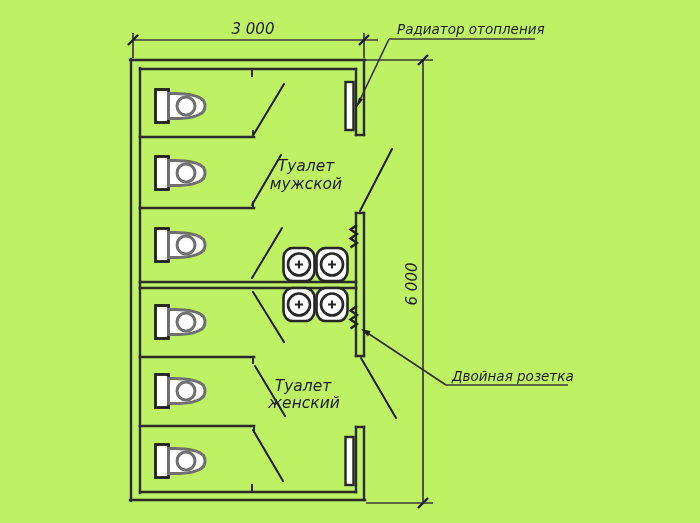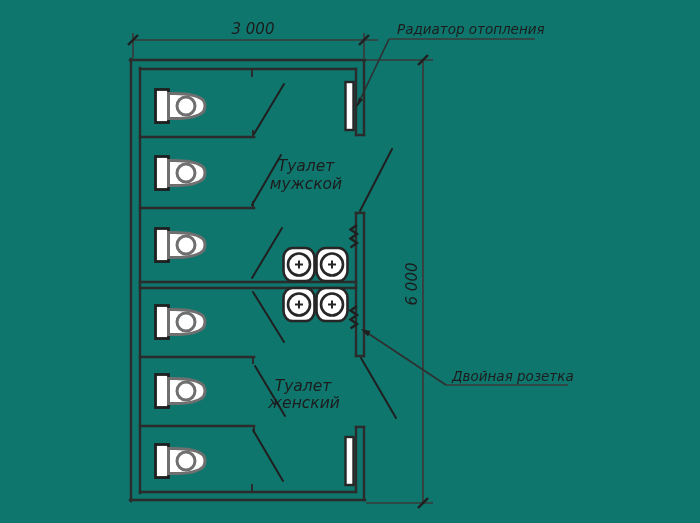--- a/index.html
+++ b/index.html
@@ -1,17 +1,17 @@
 <!DOCTYPE html>
 <html><head>
 <meta charset="utf-8">
 <style>
   html,body { margin:0; padding:0; background:#ffffff; }
   .canvas {
-    position:relative; width:700px; height:523px; background:#0f766e;
+    position:relative; width:700px; height:523px; background:#bef264;
     font-family:"DejaVu Sans", sans-serif; overflow:hidden;
   }
   svg { position:absolute; left:0; top:0; }
   .wall      { stroke:#2b2b2b; stroke-width:2.4; fill:none; stroke-linecap:square; }
   .partition { stroke:#2b2b2b; stroke-width:2.6; fill:none; stroke-linecap:square; }
   .tick      { stroke:#2b2b2b; stroke-width:2; fill:none; }
   .door      { stroke:#1f1f1f; stroke-width:2; fill:none; stroke-linecap:round; }
   .tank      { stroke:#1f1f1f; stroke-width:2.8; fill:#ffffff; }
   .bowl      { stroke:#6f6f6f; stroke-width:3;   fill:#ffffff; }
   .basin     { stroke:#262626; stroke-width:2.6; fill:#ffffff; }

